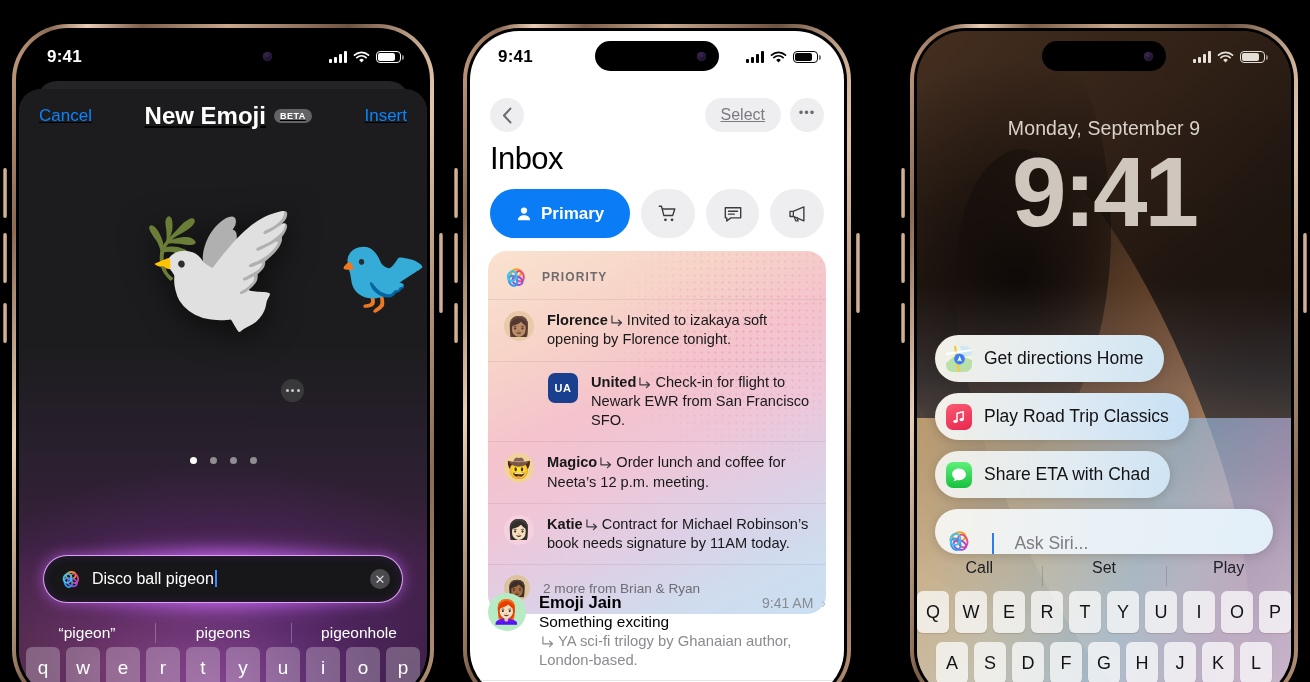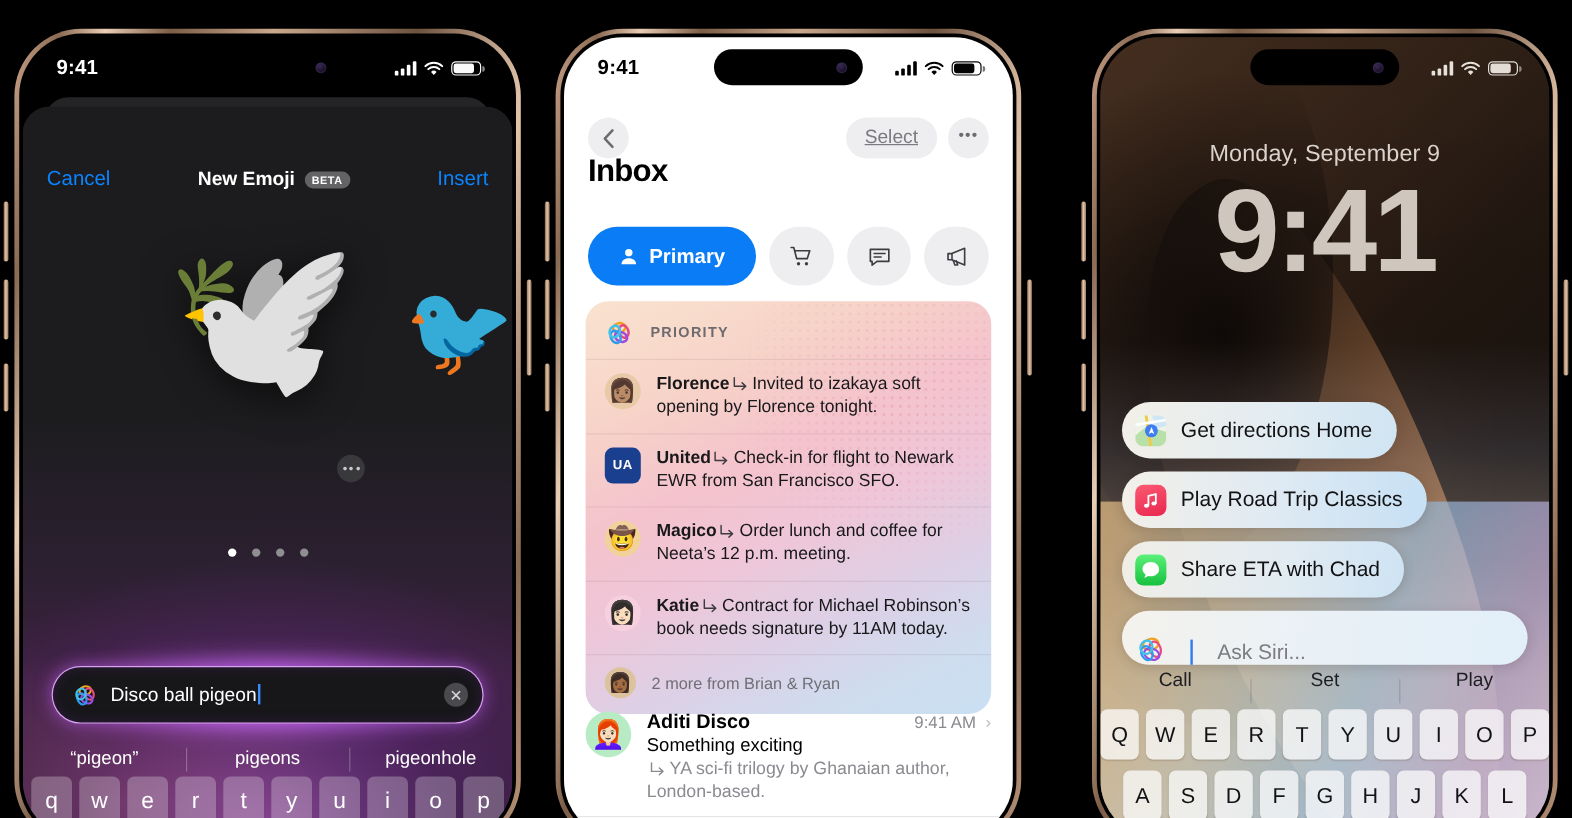--- a/index.html
+++ b/index.html
@@ -62,25 +62,25 @@
   .p1-sheet { position:absolute; inset:58px 0 0 0; border-radius:22px 22px 0 0;
               background:#1c1c1e; overflow:hidden; }
   .p1-sheet-behind{position:absolute;left:18px;right:18px;top:50px;height:40px;
               background:#242426;border-radius:20px 20px 0 0;}
   .p1-bg { position:absolute; inset:0;
     background:
       radial-gradient(110% 55% at 50% 100%, rgba(196,96,226,.55) 0%, rgba(120,45,160,.35) 35%, rgba(28,28,30,0) 70%),
       radial-gradient(70% 30% at 20% 95%, rgba(220,120,110,.28), rgba(28,28,30,0) 70%),
       linear-gradient(180deg,#1c1c1e 0%, #1c1c1e 42%, #2b2030 62%, #3d2140 78%, #2b1c2c 100%);
   }
-  .p1-nav { position:absolute; top:16px; left:0; right:0; height:54px; display:flex;
-            align-items:flex-end; justify-content:space-between; padding:0 20px; z-index:6;}
+  .p1-nav { position:absolute; top:0; left:0; right:0; height:54px; display:flex;
+            align-items:center; justify-content:space-between; padding:0 20px; z-index:6;text-decoration:underline;}
   .p1-nav .lnk { color:#0a84ff; font-size:17px; }
   .p1-title-wrap{display:flex;align-items:center;gap:8px;}
-  .p1-title { color:#fff; font-size:16px; font-weight:700; }
+  .p1-title { color:#fff; font-size:24px; font-weight:700; }
   .beta-pill { background:#636366; color:#fff; font-size:9px; font-weight:700;
                padding:2px 6px; border-radius:8px; letter-spacing:.5px; }
   .emoji-stage { position:absolute; top:78px; left:0; right:0; height:300px; z-index:5;}
   .emoji-main { position:absolute; left:120px; top:35px; font-size:128px; line-height:1;
                 filter: drop-shadow(0 6px 16px rgba(0,0,0,.6)); }
   .emoji-side { position:absolute; left:318px; top:72px; font-size:74px; line-height:1; opacity:.95;}
   .more-dots { position:absolute; left:262px; top:212px; width:23px;height:23px;border-radius:50%;
                background:#39393c; display:flex;align-items:center;justify-content:center;gap:2.5px;}
   .more-dots i{width:3px;height:3px;border-radius:50%;background:#c9c9ce;display:block;}
   .page-dots { position:absolute; top:368px; left:0; right:0; display:flex;
@@ -113,42 +113,42 @@
   
   #p2 { left:457px; width:400px; height:694px; }
   #p2 .screen { background:#fff; color:#000; }
   .p2-topbar{position:absolute;top:62px;left:0;right:0;height:44px;display:flex;
      align-items:center;justify-content:space-between;padding:0 20px;}
   .circ-btn{width:34px;height:34px;border-radius:50%;background:#eeeef0;
      display:flex;align-items:center;justify-content:center;color:#6b6b70;}
   .pill-btn{height:34px;border-radius:18px;background:#eeeef0;color:#7a7a80;
      font-size:16px;display:flex;align-items:center;padding:0 16px;text-decoration:underline;}
   .p2-right{display:flex;align-items:center;gap:9px;}
-  .p2-h1{position:absolute;top:96px;left:20px;font-size:26px;font-weight:700;letter-spacing:-.6px;}
+  .p2-h1{position:absolute;top:110px;left:20px;font-size:31px;font-weight:400;letter-spacing:-.6px;}
   .p2-tabs{position:absolute;top:158px;left:20px;right:20px;display:flex;gap:11px;}
   .tab{height:49px;border-radius:25px;background:#eeeef0;display:flex;align-items:center;
      justify-content:center;color:#3c3c41;}
   .tab.active{background:#0a7cf5;color:#fff;gap:9px;padding:0 26px;font-size:17px;font-weight:600;flex:0 0 auto;}
   .tab.icononly{width:60px;}
   .prio-card{position:absolute;top:220px;left:18px;right:18px;border-radius:19px;overflow:hidden;
      background:
        linear-gradient(155deg,#f9e3cf 0%, #f7d3c8 22%, #f4c3cd 40%, #efc6d8 55%,
                        #ddd0e6 72%, #cfdcee 86%, #c9e0f2 100%);
   }
   .prio-dots{position:absolute;inset:0;opacity:.5;
      background-image: radial-gradient(rgba(214,110,130,.55) 1px, transparent 1.2px);
      background-size:7px 7px; -webkit-mask-image: radial-gradient(60% 55% at 78% 22%, #000 0%, transparent 75%);
      mask-image: radial-gradient(60% 55% at 78% 22%, #000 0%, transparent 75%);}
   .prio-head{position:relative;display:flex;align-items:center;gap:14px;padding:14px 18px 10px 16px;}
   .prio-label{font-size:12px;font-weight:700;letter-spacing:1.1px;color:#6f6a6e;}
   .prio-row{position:relative;display:flex;gap:13px;padding:11px 16px 11px 16px;
      border-top:1px solid rgba(120,100,110,.13);}
   .avatar{width:30px;height:30px;border-radius:50%;flex:0 0 30px;display:flex;
      align-items:center;justify-content:center;font-size:19px;overflow:hidden;}
-  .avatar.sq{border-radius:7px;}
+  .avatar.sq{border-radius:7px;margin-left:44px;}
   .prio-txt{font-size:14.6px;line-height:1.32;color:#18181a;}
   .prio-txt b{font-weight:700;}
   .reply-ic{display:inline-block;vertical-align:-2px;margin:0 2px;color:#3b3b40;}
   .prio-more{position:relative;display:flex;align-items:center;gap:13px;padding:10px 16px 13px;
      border-top:1px solid rgba(120,100,110,.13);}
   .prio-more span{font-size:13.6px;color:#6e6e74;}
   .mail-list{position:absolute;top:552px;left:0;right:0;bottom:0;}
   .mail-row{display:flex;gap:13px;padding:10px 18px 10px 18px;}
   .mail-row+.mail-row{border-top:1px solid #e6e6e9;}
   .mail-body{flex:1;min-width:0;}
@@ -457,21 +457,21 @@
               <span class="avatar" style="background:#dcc39e;width:26px;height:26px;flex:0 0 26px;font-size:16px;">👩🏾</span>
               <span>2 more from Brian &amp; Ryan</span>
             </div>
           </div>
 
           <div class="mail-list">
             <div class="mail-row">
               <span class="av-big" style="background:#b6ebc4;">👩🏻‍🦰</span>
               <div class="mail-body">
                 <div class="mail-top">
-                  <span class="mail-from">Aditi Disco</span>
+                  <span class="mail-from">Emoji Jain</span>
                   <span class="mail-time">9:41 AM</span>
                   <span class="chev">›</span>
                 </div>
                 <div class="mail-sub">Something exciting</div>
                 <div class="mail-prev"><svg class="reply-ic" width="15" height="13" viewBox="0 0 16 14">
                       <path d="M2 2v7.5h10M9 6.5l3.3 3-3.3 3" stroke="#8a8a90" stroke-width="1.3" fill="none" stroke-linecap="round" stroke-linejoin="round"></path>
                     </svg><span>YA sci-fi trilogy by Ghanaian author, London-based.</span></div>
               </div>
             </div>
             <div class="mail-row">

